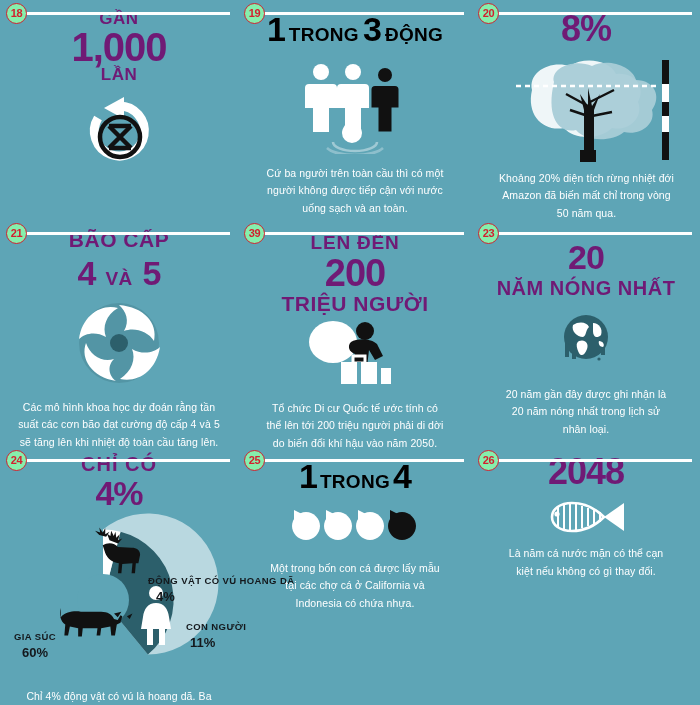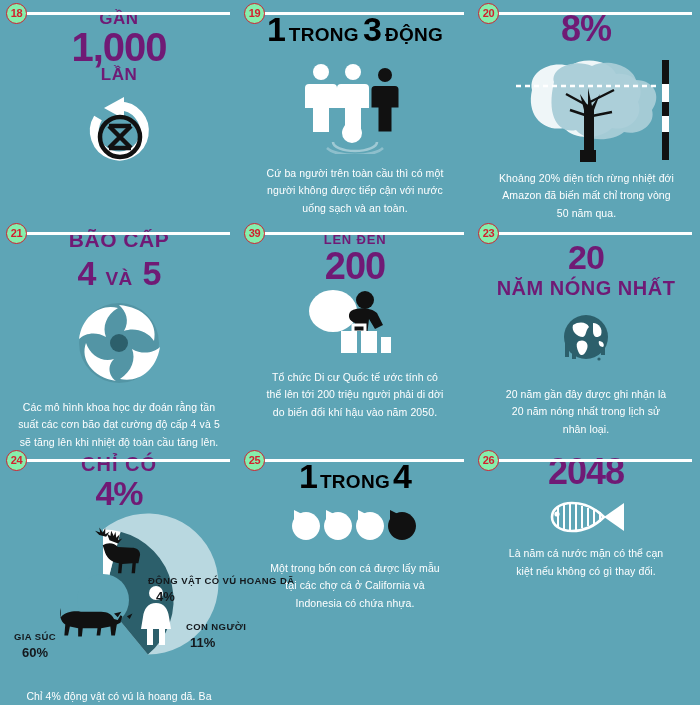--- a/index.html
+++ b/index.html
@@ -39,21 +39,21 @@
   .h-gan   { font-size: 17px; }
   .h-1000  { font-size: 40px; }
   .h-lan   { font-size: 17px; }
 
   .inline-head { display: flex; align-items: baseline; justify-content: center; gap: 4px; }
   .num-lg { font-size: 34px; font-weight: bold; letter-spacing: -1px; }
   .txt-md { font-size: 19px; font-weight: bold; letter-spacing: 0.3px; }
 
   .h-20pct { font-size: 36px; font-weight: bold; letter-spacing: -1px; }
   .h-baocap{ font-size: 21px; font-weight: bold; letter-spacing: 0.5px; }
-  .h-lenden{ font-size: 13px; font-weight: bold; letter-spacing: 0.8px; margin-top: 12px; }
+  .h-lenden{ font-size: 19px; font-weight: bold; letter-spacing: 0.8px; margin-top: 12px; }
   .h-200   { font-size: 38px; font-weight: bold; letter-spacing: -1px; line-height: 1; }
   .h-trieu { font-size: 21px; font-weight: bold; letter-spacing: 0.5px; }
   .h-20    { font-size: 34px; font-weight: bold; letter-spacing: -1px; line-height: 1; }
   .h-nam   { font-size: 20px; font-weight: bold; letter-spacing: 0.5px; }
   .h-chico { font-size: 20px; font-weight: bold; letter-spacing: 1px; }
   .h-4pct  { font-size: 34px; font-weight: bold; letter-spacing: -1px; line-height: 1; }
   .h-2048  { font-size: 36px; font-weight: bold; letter-spacing: -1px; }
 
   
   .cap {
@@ -183,20 +183,21 @@
   </div>
 
   <div class="panel" style="left:238px;top:220px;width:234px;height:218px;">
     <div class="rule-wrap">
       <div class="rule"></div>
       <div class="badge">39</div>
     </div>
     <div class="head" style="margin-top:6px;">
       <div class="h-lenden">LÊN ĐẾN</div>
       <div class="h-200 big">200</div>
+      <div class="h-trieu">TRIỆU NGƯỜI</div>
     </div>
     <div class="icon-wrap" style="margin-top:4px;height:66px;">
       <svg width="112" height="66" viewBox="0 0 112 66">
         <ellipse cx="34" cy="22" rx="24" ry="21" fill="#ffffff"></ellipse>
         <circle cx="66" cy="11" r="9" fill="#111"></circle>
         <path d="M52 22 C58 18 72 18 78 24 L84 36 L76 40 L70 30 L66 64 L48 64 L56 34 C50 32 48 26 52 22z" fill="#111"></path>
         <rect x="42" y="42" width="36" height="22" fill="#ffffff"></rect>
         <rect x="54" y="36" width="12" height="7" fill="none" stroke="#ffffff" stroke-width="3"></rect>
         <rect x="58" y="42" width="4" height="22" fill="#5ea5b6"></rect>
         <rect x="82" y="48" width="10" height="16" fill="#ffffff"></rect>

